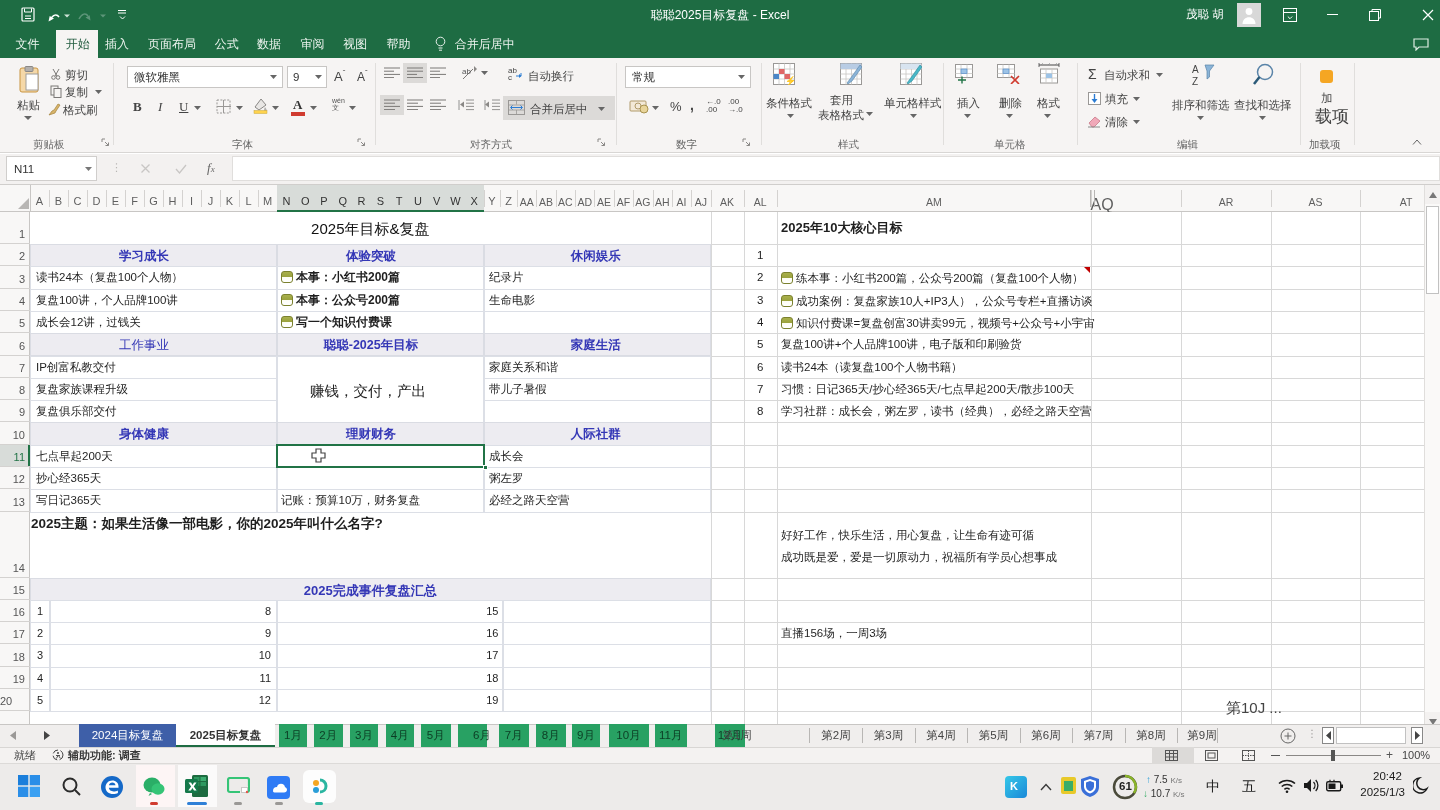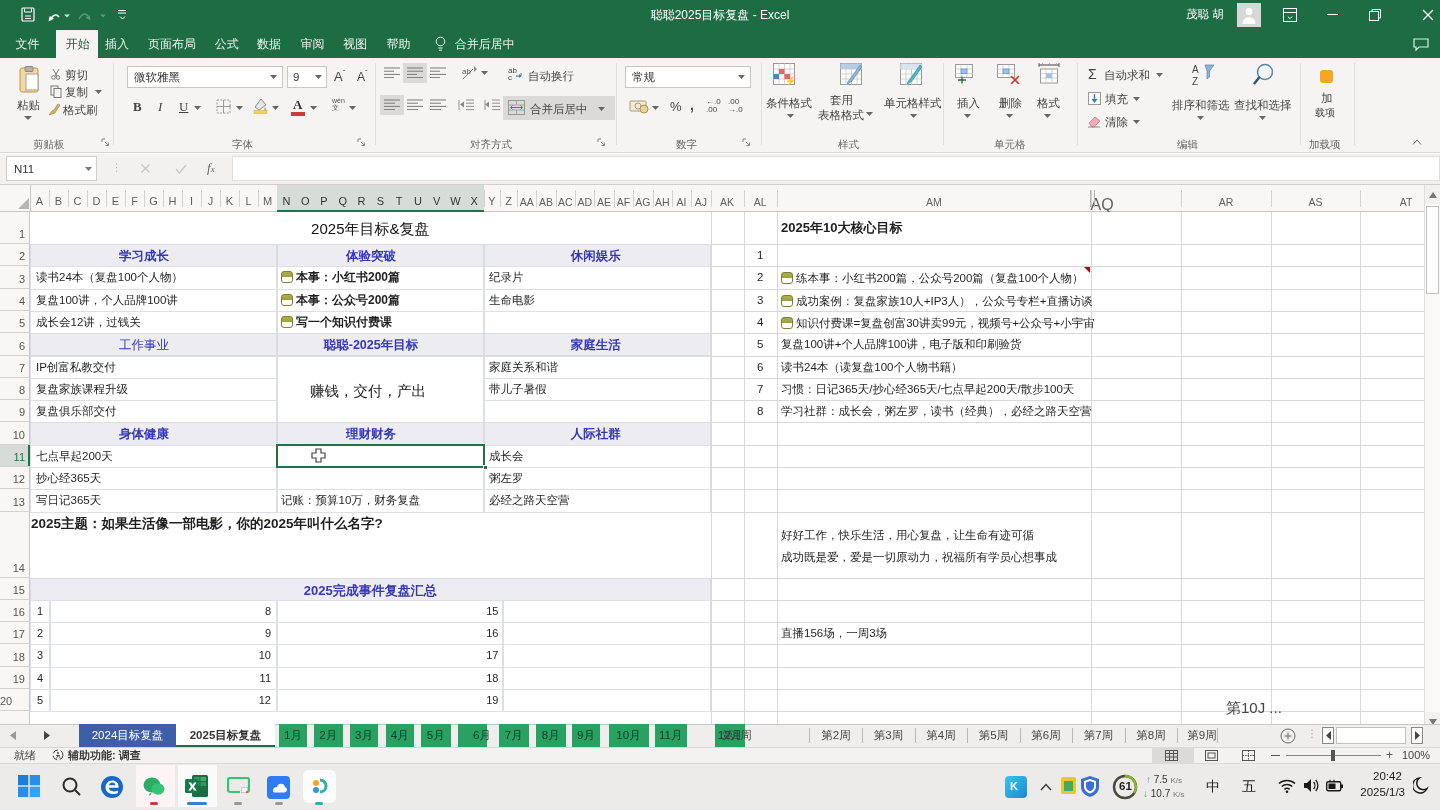--- a/index.html
+++ b/index.html
@@ -337,21 +337,21 @@
 <svg class="a" style="left:1252px;top:63px" width="24" height="24" viewBox="0 0 24 24" fill="none">
     <circle cx="13" cy="9" r="7.5" stroke="#5a84a8" stroke-width="1.5"></circle>
     <path d="M7.5 14L2 21" stroke="#2b5a78" stroke-width="2.5"></path>
   </svg>
 <div class="a nw" style="left:1234px;top:100px;font-size:11.5px;color:#444">查找和选择</div>
 <svg class="a" style="left:1259px;top:116px" width="7" height="5" viewBox="0 0 7 5">
     <path d="M0 0l3.5 4L7 0z" fill="#666"></path>
   </svg>
 <div class="a" style="left:1320px;top:70px;width:13px;height:13px;border-radius:3px;background:#f5a623"></div>
 <div class="a nw" style="left:1321px;top:93px;font-size:11.5px;color:#444">加</div>
-<div class="a nw" style="left:1315px;top:108px;font-size:10px;color:#444">载项</div>
+<div class="a nw" style="left:1315px;top:108px;font-size:17px;color:#444">载项</div>
 <svg class="a" style="left:1412px;top:139px" width="10" height="6" viewBox="0 0 10 6" stroke="#666" fill="none">
     <path d="M1 5.5L5 1l4 4.5"></path>
   </svg>
 <div class="a" style="left:0;top:154px;width:1440px;height:31px;background:#f3f1f0;border-bottom:1px solid #d0cecc"></div>
 <div class="a" style="left:6px;top:156px;width:91px;height:25px;background:#fff;border:1px solid #d0cecc"></div>
 <div class="a nw" style="left:14px;top:164px;font-size:11.5px;color:#333">N11</div>
 <svg class="a" style="left:85px;top:167px" width="7" height="5" viewBox="0 0 7 5">
     <path d="M0 0l3.5 4L7 0z" fill="#777"></path>
   </svg>
 <div class="a nw" style="left:111px;top:162px;font-size:11px;color:#b8b6b4">⋮</div>

